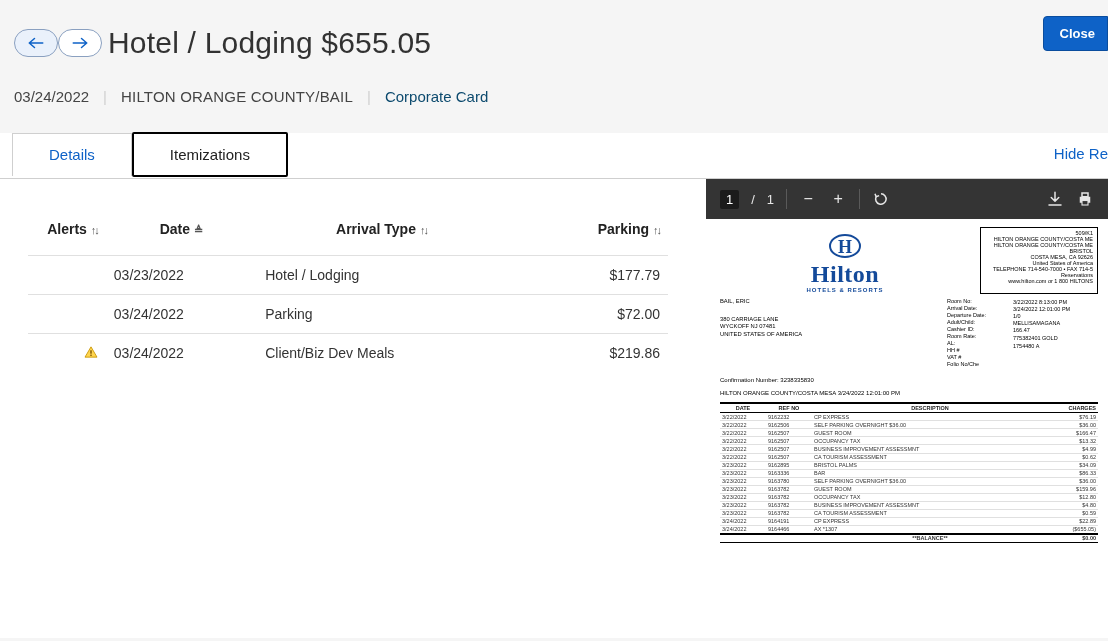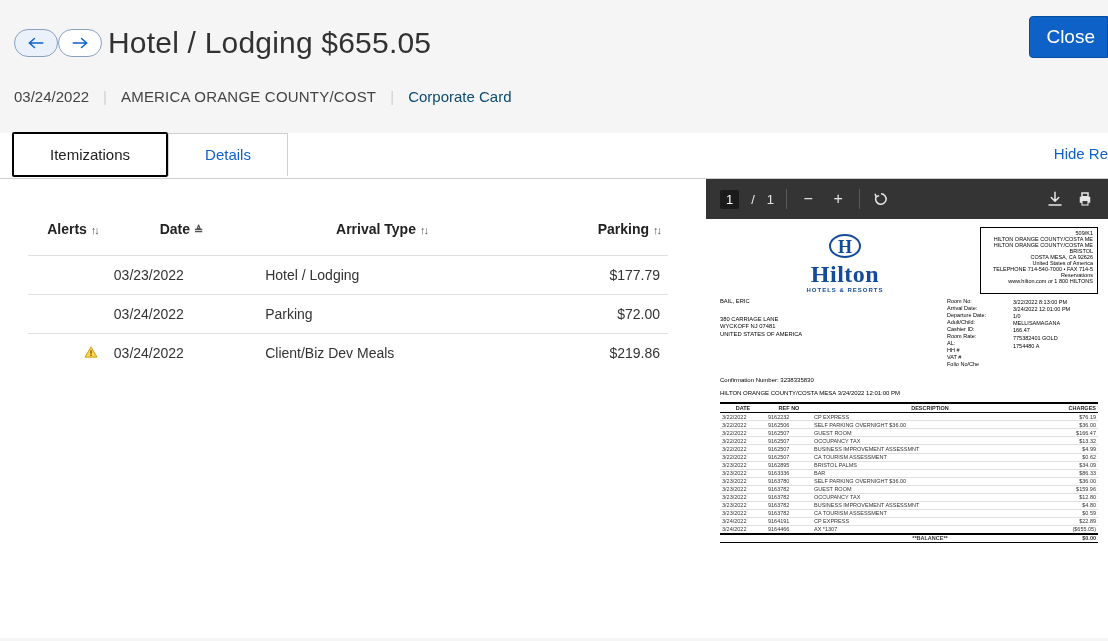--- a/index.html
+++ b/index.html
@@ -4,21 +4,21 @@
   <style>
     * { box-sizing: border-box; margin: 0; padding: 0; }
     body { font-family: -apple-system, BlinkMacSystemFont, "Segoe UI", Arial, sans-serif; background: #f5f5f5; width: 1108px; height: 641px; overflow: hidden; position: relative; }
 
     
     .topbar { padding: 26px 12px 6px 14px; display: flex; align-items: center; }
     .nav-oval { border: 1px solid #8aa0c0; border-radius: 999px; display: inline-flex; align-items: center; justify-content: center; background: #fff; width: 44px; height: 28px; cursor: pointer; }
     .nav-oval.back { background: #eaf1fb; }
     .nav-oval svg { width: 18px; height: 14px; }
     .title { font-size: 30px; font-weight: 300; color: #323232; margin-left: 6px; letter-spacing: 0.2px; }
-    .close-btn { position: absolute; top: 16px; right: 0; background: #0e62c7; color: #fff; border: 1px solid #0a4d9e; border-top-left-radius: 4px; border-bottom-left-radius: 4px; padding: 9px 12px 9px 16px; font-size: 19px; cursor: pointer; }
+    .close-btn { position: absolute; top: 16px; right: 0; background: #0e62c7; color: #fff; border: 1px solid #0a4d9e; border-top-left-radius: 4px; border-bottom-left-radius: 4px; padding: 9px 12px 9px 16px; font-size: 13px; cursor: pointer; font-weight: bold; }
 
     .meta-row { display: flex; align-items: center; gap: 14px; padding: 22px 14px 14px 14px; font-size: 15px; color: #444; }
     .meta-sep { color: #d0d0d0; }
     .meta-vendor { letter-spacing: 0.2px; }
     .meta-card { color: #0c4a6e; font-weight: 500; }
 
     
     .tabstrip { position: relative; margin-top: 14px; border-bottom: 1px solid #cfcfcf; background: #fff; height: 46px; }
     .tabs-inner { display: flex; padding-left: 12px; }
     .tab { padding: 12px 36px; font-size: 15px; border: 1px solid transparent; position: relative; top: 0; cursor: pointer; }
@@ -80,29 +80,29 @@
         <path d="M14 2 L21 8 L14 14 M21 8 H3" stroke="#0e62c7" stroke-width="2" fill="none" stroke-linecap="round" stroke-linejoin="round"></path>
       </svg>
   </span>
   <h1 class="title">Hotel / Lodging $655.05</h1>
 </div>
 <button class="close-btn">Close</button>
 
 <div class="meta-row">
   <span>03/24/2022</span>
   <span class="meta-sep">|</span>
-  <span class="meta-vendor">AMERICA ORANGE COUNTY/COST</span>
+  <span class="meta-vendor">HILTON ORANGE COUNTY/BAIL</span>
   <span class="meta-sep">|</span>
   <span class="meta-card">Corporate Card</span>
 </div>
 
 <div class="tabstrip">
   <div class="tabs-inner">
+    <div class="tab inactive">Details</div>
     <div class="tab active">Itemizations</div>
-    <div class="tab inactive">Details</div>
   </div>
   <span class="hide-receipt">Hide Re</span>
 </div>
 
 <div class="split">
 
   <div class="left">
     <table>
       <thead>
         <tr>

